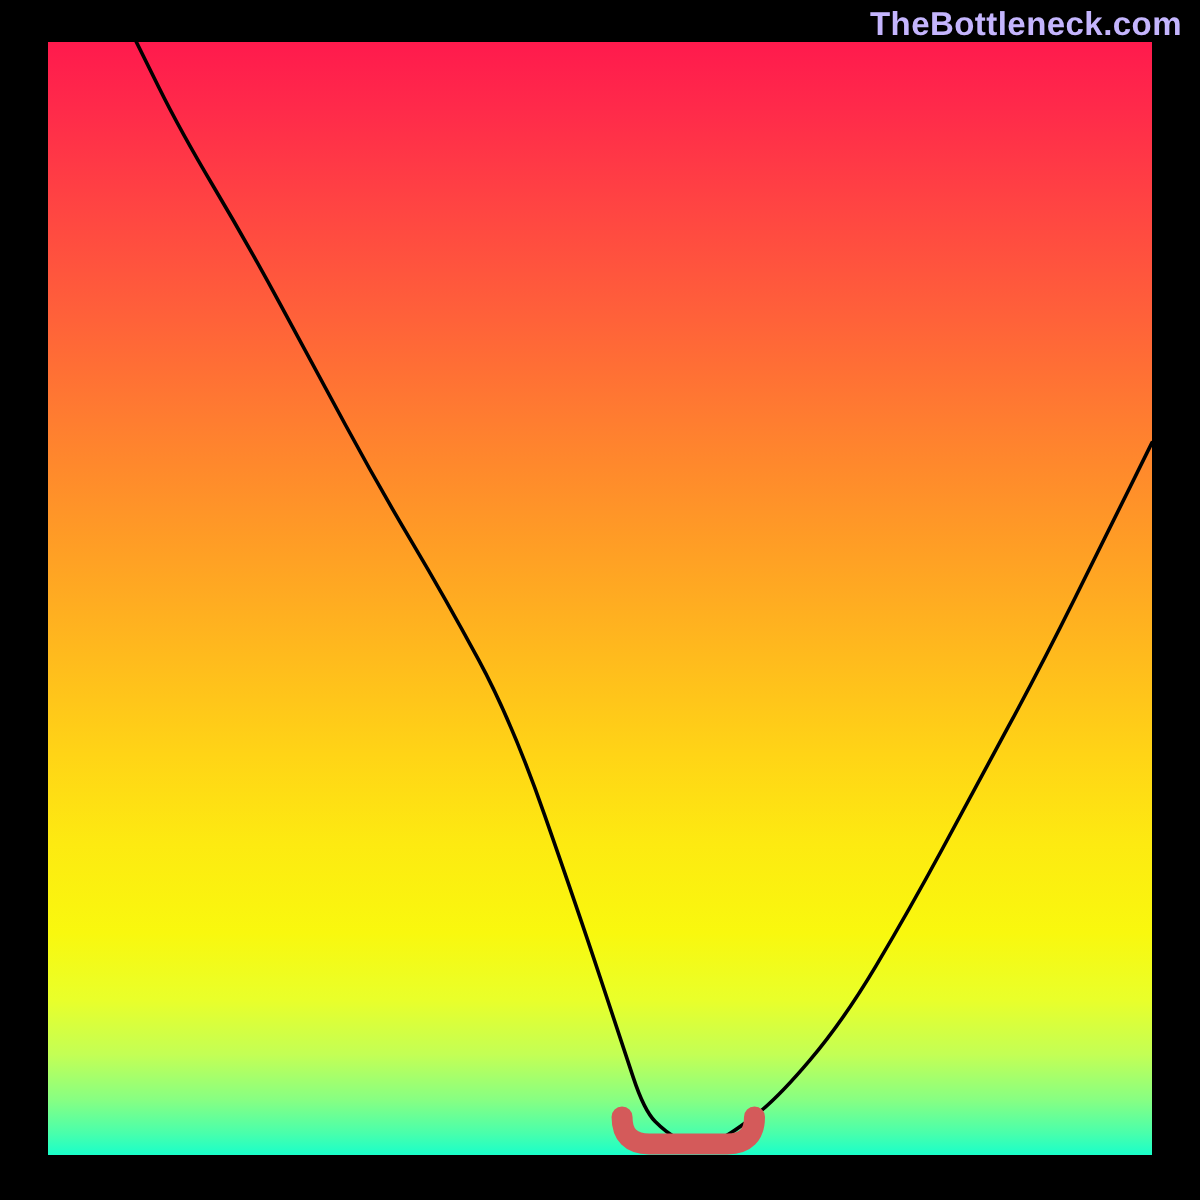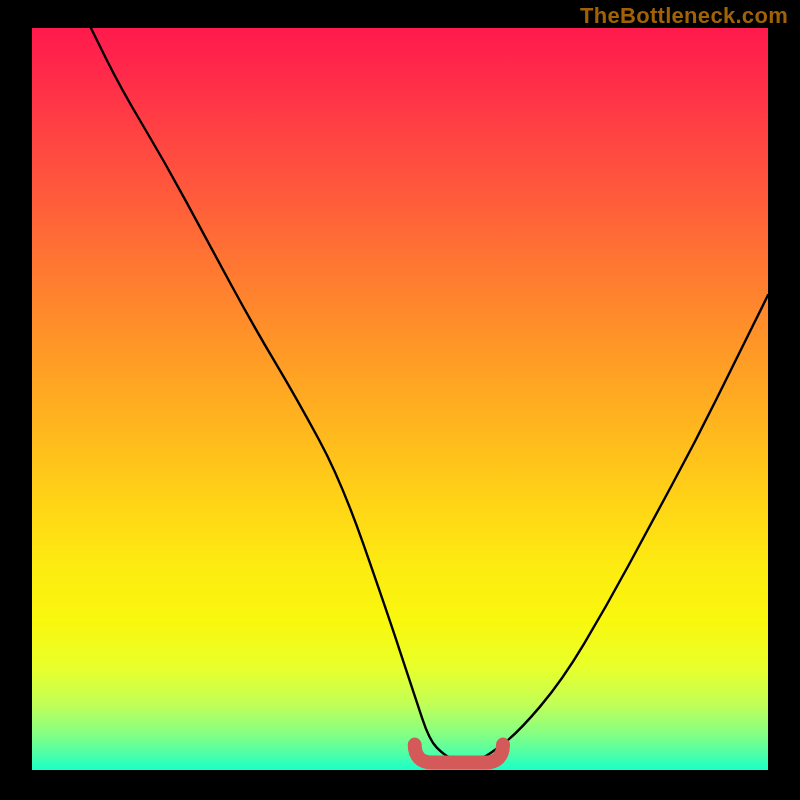--- a/index.html
+++ b/index.html
@@ -18,21 +18,21 @@
     height: 800px;
     background: #000;
   }
   .watermark {
     position: absolute;
     top: 3px;
     right: 12px;
     font-family: Arial, Helvetica, sans-serif;
     font-size: 22px;
     font-weight: 600;
-    color: #a16207;
+    color: #c4b5fd;
     letter-spacing: 0.3px;
   }
   .plot {
     position: absolute;
     left: 32px;
     top: 28px;
     width: 736px;
     height: 742px;
     background: linear-gradient(to bottom,
       #ff1a4d 0%,

